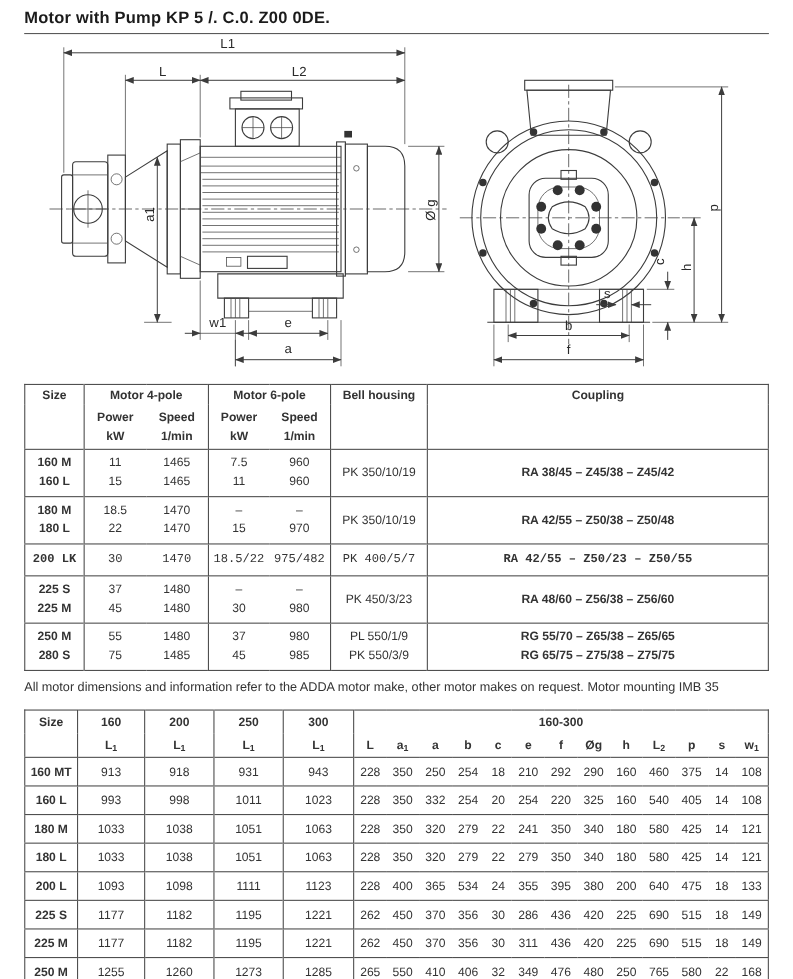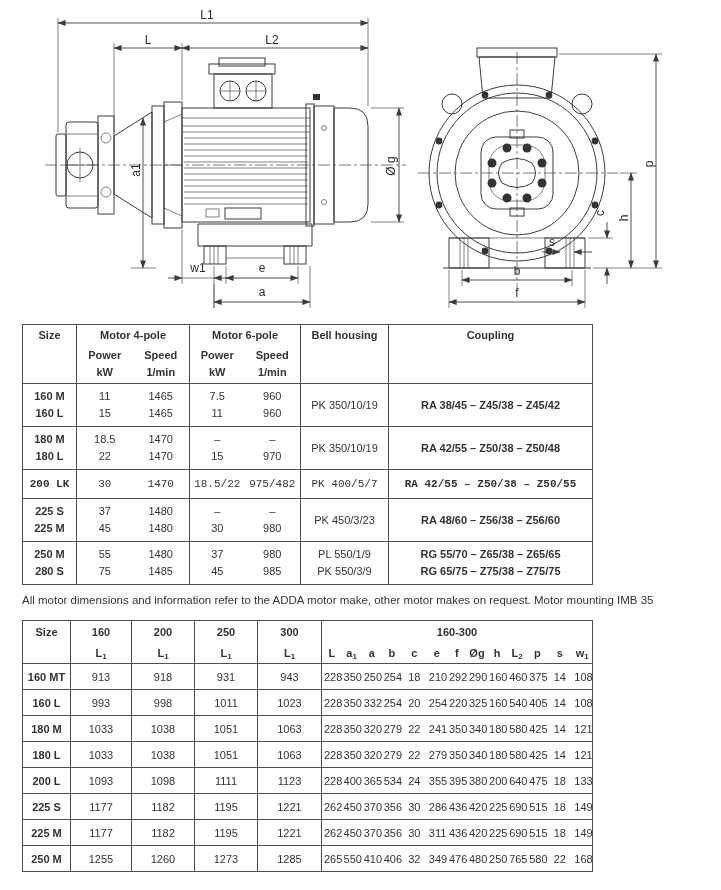--- a/index.html
+++ b/index.html
@@ -7,21 +7,21 @@
   .page{padding:6px 22px 0 22px;}
   h1{font-size:15px;font-weight:bold;color:#1b1b1b;margin:0;padding:2px 0 5px 0;border-bottom:1.5px solid #5a5a5a;letter-spacing:.2px;}
   figure{margin:0 -22px;padding:0;}
   svg{display:block;}
   svg text{font-family:"Liberation Sans",sans-serif;font-size:12px;fill:#2a2a2a;}
   .ln{stroke:#3c3c3c;stroke-width:1;fill:none;}
   .thin{stroke:#4a4a4a;stroke-width:.7;fill:none;}
   .dim{stroke:#3c3c3c;stroke-width:.9;fill:none;}
   .cl{stroke:#555;stroke-width:.8;fill:none;stroke-dasharray:12 3 3 3;}
   .fill{fill:#333;stroke:none;}
-  table{border-collapse:collapse;width:571px;table-layout:fixed;font-size:11px;color:#333;}
+  table{border-collapse:collapse;width:677px;table-layout:fixed;font-size:11px;color:#333;}
   .t1{margin-top:10px;}
   .t2{margin-top:6px;}
   th,td{padding:2px 2px;text-align:center;vertical-align:middle;font-weight:normal;}
   thead th{font-weight:bold;vertical-align:top;padding-top:4px;}
   table{border:1.5px solid #4f4f4f;}
   .bl{border-left:1.4px solid #4f4f4f;}
   .bt td,.bt th{border-top:1.8px solid #4f4f4f;}
   .b{font-weight:bold;}
   .cellline{line-height:17px;}
   .t1 tbody td{height:38px;}
@@ -29,20 +29,21 @@
   .t2 td{height:21px;}
   .t2 thead th{padding-top:3px;line-height:16px;}
   sub{font-size:8px;vertical-align:-2px;line-height:0;}
   .note{font-size:11.5px;color:#333;margin:9px 0 14px 0;}
 </style>
 </head>
 <body>
 
 <div class="page">
 
+  <h1>Motor with Pump KP 5 /. C.0. Z00 0DE.</h1>
 
   <figure>
     <svg width="721" height="308" viewBox="0 0 721 308">
       <defs>
         <marker id="arw" viewBox="0 0 8 6" refX="7.5" refY="3" markerWidth="9" markerHeight="7" orient="auto-start-reverse">
           <path d="M0,0 L8,3 L0,6 Z" fill="#3c3c3c"></path>
         </marker>
       </defs>
 
       <path class="cl" d="M45,159 H406"></path>
@@ -333,21 +334,21 @@
           <td class="bl">
             <div class="cellline">18.5/22</div>
           </td>
           <td>
             <div class="cellline">975/482</div>
           </td>
           <td class="bl">
             <div class="cellline">PK 400/5/7</div>
           </td>
           <td class="bl b">
-            <div class="cellline">RA 42/55 – Z50/38 – Z50/55</div>
+            <div class="cellline">RA 42/55 – Z50/23 – Z50/55</div>
           </td>
         </tr>
         <tr class="bt">
           <td class="b">
             <div class="cellline">225 S</div>
             <div class="cellline">225 M</div>
           </td>
           <td class="bl">
             <div class="cellline">37</div>
             <div class="cellline">45</div>

